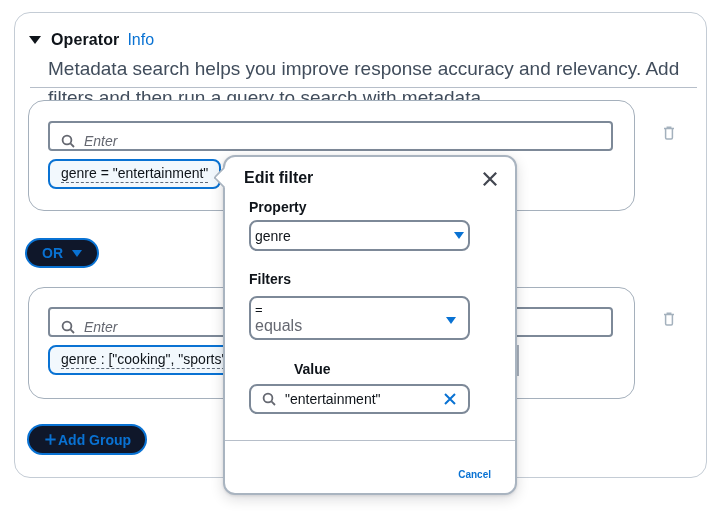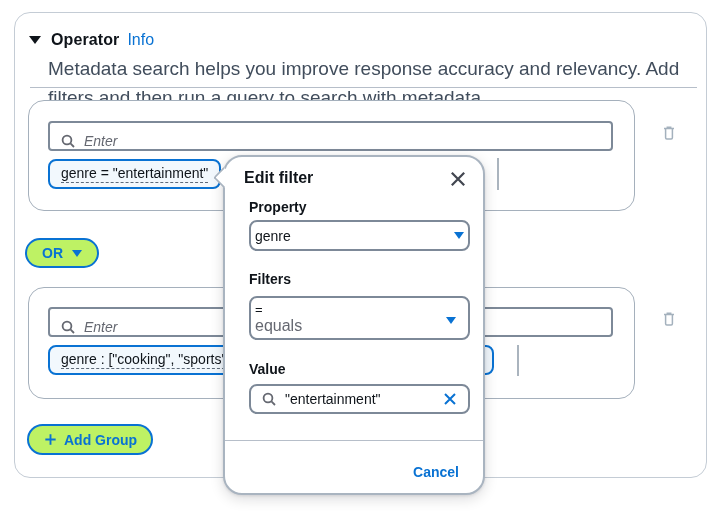--- a/index.html
+++ b/index.html
@@ -52,60 +52,60 @@
 
   .vsep{width:2px; background:#aab4be; z-index:1;}
   .vs1{left:497px; top:158px; height:32px;}
   .vs2{left:517px; top:345px; height:31px;}
 
   .trash-btn{left:661px; width:16px; height:16px; color:var(--trash);
     background:none; border:none; cursor:pointer; padding:0;}
   .tr1{top:125px;} .tr2{top:311px;}
 
   
-  .pill{display:inline-flex; align-items:center; background:#bef264; cursor:pointer;
+  .pill{display:inline-flex; align-items:center; background:#0f172a; cursor:pointer;
     border:2px solid var(--accent); border-radius:17px; color:var(--accent);
     font-weight:700; font-size:14px; font-family:"Liberation Sans",sans-serif;}
   .or-btn{left:25px; top:238px; height:30px; padding:0 15px; gap:9px;}
   .caret{width:0;height:0;border-left:5px solid transparent;
     border-right:5px solid transparent;border-top:7px solid var(--accent);}
-  .add-btn{left:27px; top:424px; height:31px; padding:0 14px; gap:6px;justify-content:flex-end;}
-
-  
-  .popover{left:223px; top:155px; width:262px; height:340px; background:#fff;
-    border:2px solid #a9b4c0; border-radius:19px; z-index:10;
+  .add-btn{left:27px; top:424px; height:31px; padding:0 14px; justify-content:flex-end;}
+
+  
+  .popover{left:223px; top:155px; width:294px; height:340px; background:#fff;
+    border:2px solid #a9b4c0; border-radius:12px; z-index:10;
     box-shadow:0 4px 14px rgba(0,7,22,.14), 0 1px 3px rgba(0,7,22,.10);}
   .pop-arrow{left:-9px; top:13px; width:15px; height:15px; background:#fff;
     border-left:2px solid #a9b4c0; border-bottom:2px solid #a9b4c0;
     transform:rotate(45deg); border-bottom-left-radius:3px;}
   .pop-title{left:19px; top:12px; font-size:16px; font-weight:700;}
   .pop-close{right:14px; top:11px; width:22px; height:22px; background:none;
     border:none; cursor:pointer; color:#424650; padding:2px;}
   .fld-label{left:24px; font-size:14px; font-weight:700;}
-  .lb-prop{top:42px;} .lb-op{top:114px;} .lb-val{top:204px;}
+  .lb-prop{top:42px;} .lb-op{top:114px;} .lb-val{top:204px;margin-left:45px;}
   .select{left:24px; width:221px; border:2px solid var(--input-border);
     border-radius:8px; background:#fff; cursor:pointer; display:flex;
     align-items:center; padding:0 4px; font-size:14px;}
   .sel-prop{top:63px; height:31px; justify-content:space-between;}
   .sel-op{top:139px; height:44px; flex-direction:column; align-items:flex-start;
     justify-content:center; gap:2px; position:absolute;}
   .sel-op .caret{position:absolute; right:12px; top:19px;}
   .op-main{font-size:13px; line-height:1;}
   .op-desc{font-size:16px; color:var(--muted); line-height:1;}
   .val-box{left:24px; top:227px; width:221px; height:30px;
     border:2px solid var(--input-border); border-radius:8px; display:flex;
     align-items:center; gap:8px; padding:0 10px; background:#fff;}
   .val-box input{border:none; outline:none; flex:1; font-size:14px; min-width:0;
     font-family:"Liberation Sans",sans-serif; color:var(--text); background:transparent;}
   .clear-btn{background:none;border:none;cursor:pointer;color:var(--accent);
     width:16px;height:16px;padding:0;flex:none;}
   .pop-hr{left:0; top:283px; width:100%; height:1px; background:var(--border);}
   .pop-footer{right:24px; bottom:13px; display:flex; align-items:center; gap:30px;}
   .link-btn{background:none; border:none; color:var(--accent); font-weight:700;
-    font-size:14px; cursor:pointer; font-family:"Liberation Sans",sans-serif;}
+    font-size:10px; cursor:pointer; font-family:"Liberation Sans",sans-serif;}
   .apply-btn{height:30px; padding:0 17px; border-radius:16px;}
   svg{display:block;}
 </style>
 </head>
 <body>
 
 <div class="abs panel"></div>
 
 <div class="abs hdr">
   <span class="tri-collapse"></span>

